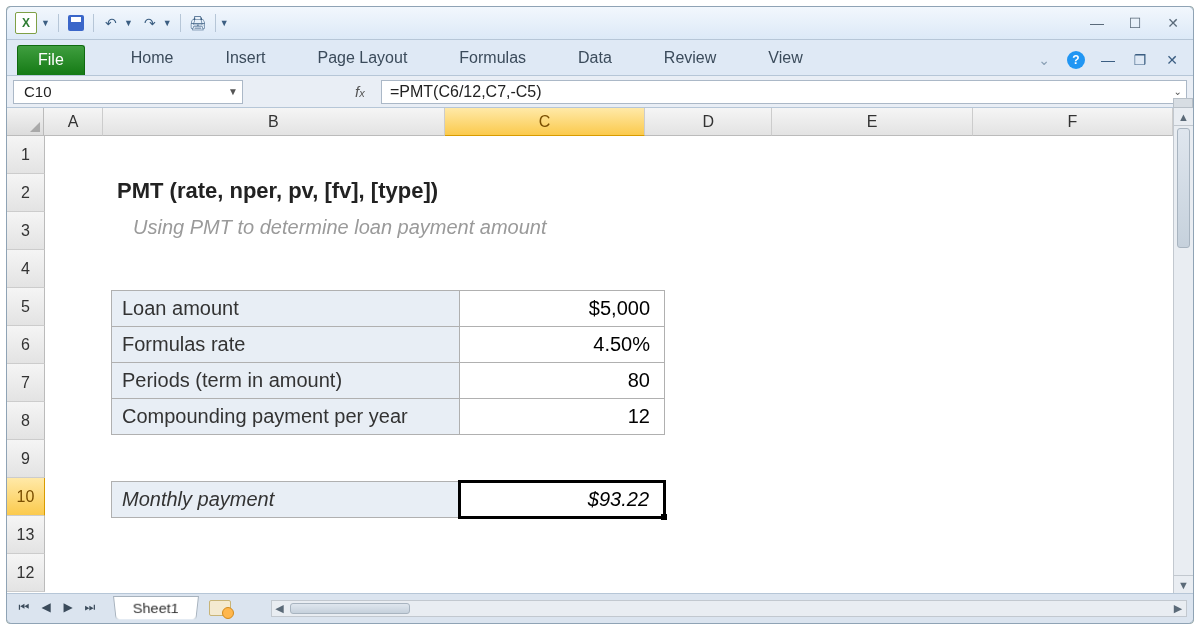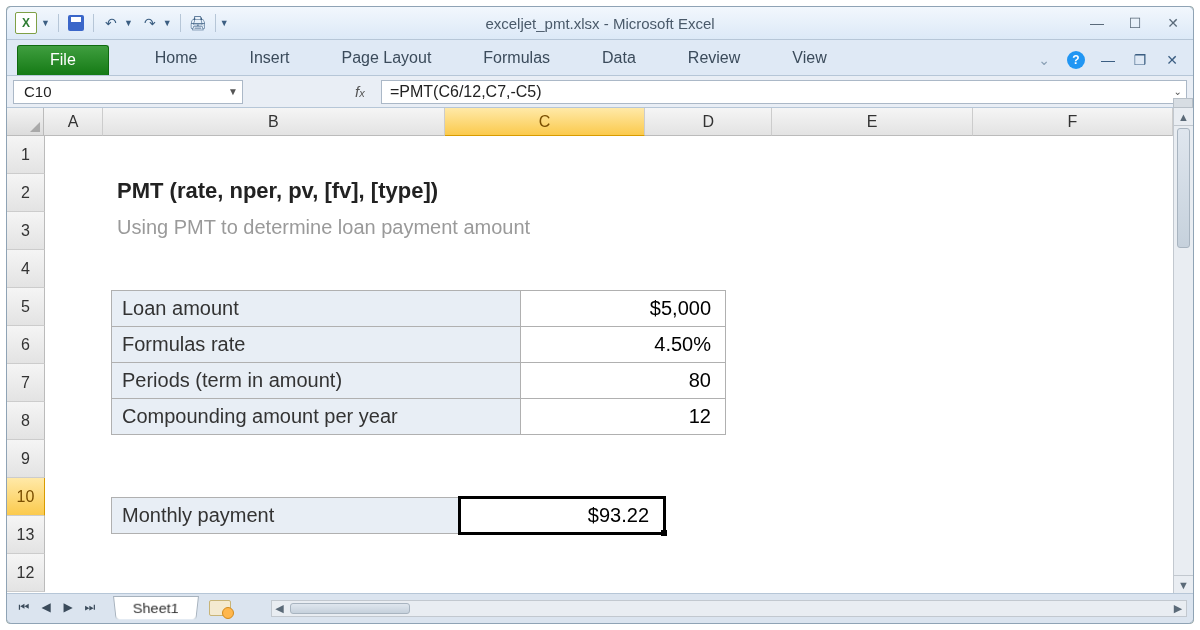--- a/index.html
+++ b/index.html
@@ -17,21 +17,21 @@
 .qat .icon { width:18px; height:18px; display:flex; align-items:center; justify-content:center; color:#3b5e82; font-size:14px; cursor:pointer; }
 .qat .save-icon { width:16px;height:16px;background:#3a66c9;border-radius:2px;position:relative; }
 .qat .save-icon::after { content:''; position:absolute; top:2px; left:3px; width:10px; height:5px; background:#fff; }
 .qat .caret { font-size:9px; color:#3b5e82; margin-left:-4px; }
 .titlebar .title { position:absolute; left:0; right:0; text-align:center; font-size:15px; color:#4a5a6a; pointer-events:none; }
 .titlebar .winbtns { position:absolute; right:10px; display:flex; gap:18px; align-items:center; color:#5a6a7a; }
 .winbtns .btn { width:20px; height:16px; display:flex; align-items:center; justify-content:center; cursor:pointer; font-size:14px; }
 
 
 .ribbon-tabs { height:36px; background:#dfe9f5; display:flex; align-items:flex-end; padding-left:10px; position:relative; border-bottom:1px solid #b6c6d7; }
-.file-tab { background:linear-gradient(#3f9e3f,#157a15); color:#fff; padding:5px 32px 6px; font-size:16px; border-radius:3px 3px 0 0; margin-right:20px; cursor:pointer; border:1px solid #0f6a0f; border-bottom:none; }
+.file-tab { background:linear-gradient(#3f9e3f,#157a15); color:#fff; padding:5px 20px 6px; font-size:16px; border-radius:3px 3px 0 0; margin-right:20px; cursor:pointer; border:1px solid #0f6a0f; border-bottom:none; }
 .tab { padding:6px 26px 8px; color:#3b4b5b; font-size:16px; cursor:pointer; }
 .ribbon-right { position:absolute; right:12px; bottom:6px; display:flex; gap:14px; align-items:center; }
 .ribbon-right .icon { width:18px; height:18px; display:flex; align-items:center; justify-content:center; cursor:pointer; color:#3b5e82; font-size:14px; }
 .help-icon { width:18px;height:18px;border-radius:50%;background:#2196f3;color:#fff;font-size:12px;font-weight:bold;display:flex;align-items:center;justify-content:center; }
 
 
 .formula-bar { height:32px; background:#e9eef5; display:flex; align-items:center; border-bottom:1px solid #b6c6d7; padding:3px 6px; gap:6px; }
 .name-box { width:230px; height:24px; background:#fff; border:1px solid #abb8c7; display:flex; align-items:center; padding:0 10px; font-size:15px; color:#222; position:relative; }
 .name-box .dd { position:absolute; right:4px; font-size:10px; color:#555; }
 .fx { width:20px; font-style:italic; font-size:15px; color:#555; }
@@ -101,21 +101,20 @@
       <div class="sep"></div>
       <div class="icon">↶</div>
       <div class="caret">▼</div>
       <div class="icon">↷</div>
       <div class="caret">▼</div>
       <div class="sep"></div>
       <div class="icon">🖨</div>
       <div class="sep"></div>
       <div class="caret">▼</div>
     </div>
-    <div class="title">exceljet_pmt.xlsx - Microsoft Excel</div>
     <div class="winbtns">
       <div class="btn">—</div>
       <div class="btn">☐</div>
       <div class="btn">✕</div>
     </div>
   </div>
 
   <div class="ribbon-tabs">
     <div class="file-tab">File</div>
     <div class="tab">Home</div>
@@ -170,44 +169,44 @@
             <div class="row-head" style="height: 38px;">7</div>
             <div class="row-head" style="height: 38px;">8</div>
             <div class="row-head" style="height: 38px;">9</div>
             <div class="row-head sel" style="height: 38px;">10</div>
             <div class="row-head" style="height: 38px;">13</div>
             <div class="row-head" style="height: 38px;">12</div>
           </div>
       <div class="cells" id="cells">
 
         <div class="cell-text pmt-title" style="left:72px; top:42px;">PMT (rate, nper, pv, [fv], [type])</div>
-        <div class="cell-text pmt-sub" style="left:72px; top:80px;">Using PMT to determine loan payment amount</div>
+        <div class="cell-text pmt-sub" style="left:88px; top:80px;font-style:italic;">Using PMT to determine loan payment amount</div>
 
         <table class="data-table" style="left:66px; top:154px; border-collapse:collapse;">
           <tbody>
                 <tr>
-                  <td class="label" style="width:409px">Loan amount</td>
+                  <td class="label" style="width:348px">Loan amount</td>
                   <td class="val" style="width:205px">$5,000</td>
                 </tr>
           <tr>
                   <td class="label">Formulas rate</td>
                   <td class="val">4.50%</td>
                 </tr>
           <tr>
                   <td class="label">Periods (term in amount)</td>
                   <td class="val">80</td>
                 </tr>
           <tr>
-                  <td class="label">Compounding amount per year</td>
+                  <td class="label">Compounding payment per year</td>
                   <td class="val">12</td>
                 </tr>
         </tbody>
             </table>
 
-        <table class="data-table" style="left:66px; top:360px; border-collapse:collapse;">
+        <table class="data-table" style="left:66px; top:344px; border-collapse:collapse;font-style:italic;">
           <tbody>
                 <tr>
             <td class="label" style="width:348px">Monthly payment</td>
             <td class="val selected-cell" style="width:205px">$93.22</td>
           </tr>
         </tbody>
             </table>
 
       </div>
     </div>

